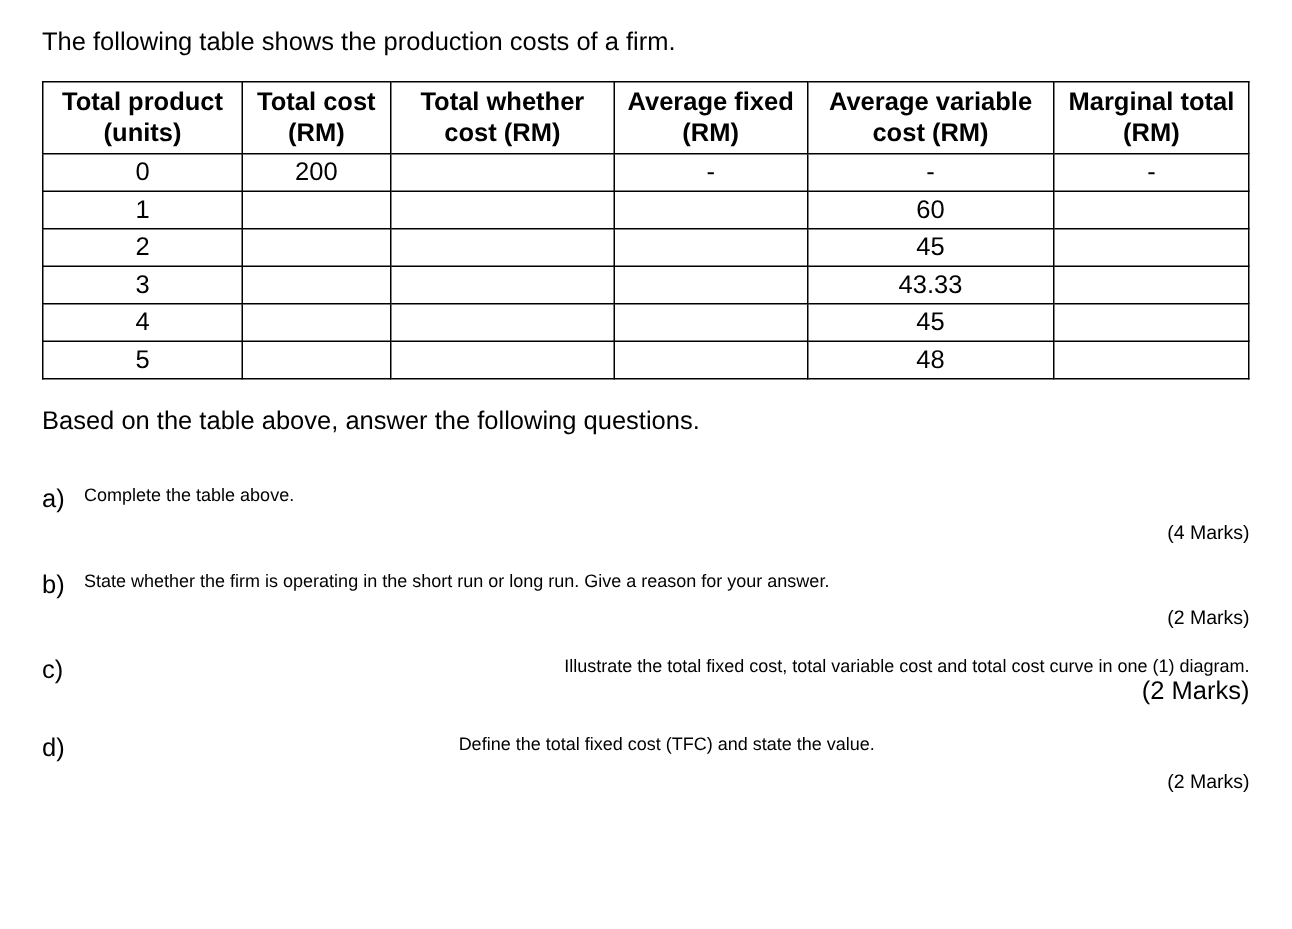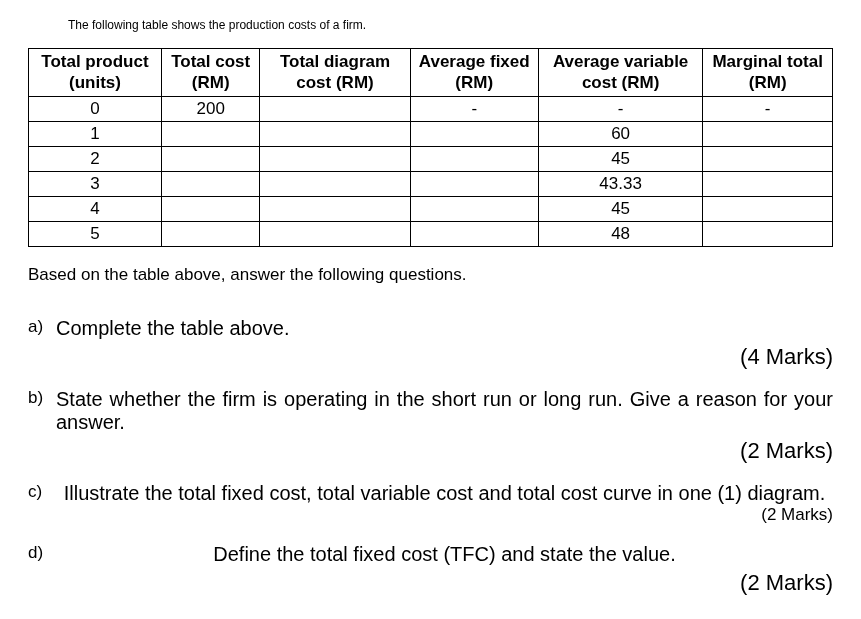--- a/index.html
+++ b/index.html
@@ -10,22 +10,21 @@
     body {
       font-family: Arial, Helvetica, sans-serif;
       font-size: 17px;
       color: #000;
       background: #fff;
       padding: 18px 28px;
       width: 861px;
     }
     .intro-text {
       margin-bottom: 16px;
-      font-size: 12px;
-      margin-left: 40px;
+      font-size: 17px;
     }
     table {
       border-collapse: collapse;
       width: 100%;
       margin-bottom: 18px;
     }
     th, td {
       border: 1px solid #000;
       padding: 2px 6px;
       text-align: center;
@@ -50,48 +49,48 @@
       display: flex;
       align-items: flex-start;
     }
     .question-label {
       width: 28px;
       flex-shrink: 0;
       font-size: 17px;
     }
     .question-text {
       flex: 1;
-      font-size: 20px;
+      font-size: 12px;
       text-align: justify;
       text-justify: inter-word;
     }
     .marks-line {
       text-align: right;
-      font-size: 22px;
+      font-size: 13px;
       margin-top: 4px;
     }
     .marks-line-c {
       text-align: right;
       font-size: 17px;
     }
     .question-c-text-area {
       flex: 1;
     }
   </style>
 </head>
 <body>
 
 <p class="intro-text">The following table shows the production costs of a firm.</p>
 
 <table>
   <thead>
     <tr>
       <th>Total product (units)</th>
       <th>Total cost (RM)</th>
-      <th>Total diagram cost (RM)</th>
+      <th>Total whether cost (RM)</th>
       <th>Average fixed (RM)</th>
       <th>Average variable cost (RM)</th>
       <th>Marginal total (RM)</th>
     </tr>
   </thead>
   <tbody>
     <tr>
       <td>0</td>
       <td>200</td>
       <td></td>
@@ -157,21 +156,21 @@
     <div class="question-label">b)</div>
     <div class="question-text">State whether the firm is operating in the short run or long run. Give a reason for your answer.</div>
   </div>
   <div class="marks-line">(2 Marks)</div>
 </div>
 
 <div class="question-block">
   <div class="question-row">
     <div class="question-label">c)</div>
     <div class="question-c-text-area">
-      <div class="question-text" style="text-align:center;">Illustrate the total fixed cost, total variable cost and total cost curve in one (1) diagram.</div>
+      <div class="question-text" style="text-align:right;">Illustrate the total fixed cost, total variable cost and total cost curve in one (1) diagram.</div>
       <div class="marks-line-c">(2 Marks)</div>
     </div>
   </div>
 </div>
 
 <div class="question-block">
   <div class="question-row">
     <div class="question-label">d)</div>
     <div class="question-text" style="text-align:center;">Define the total fixed cost (TFC) and state the value.</div>
   </div>

